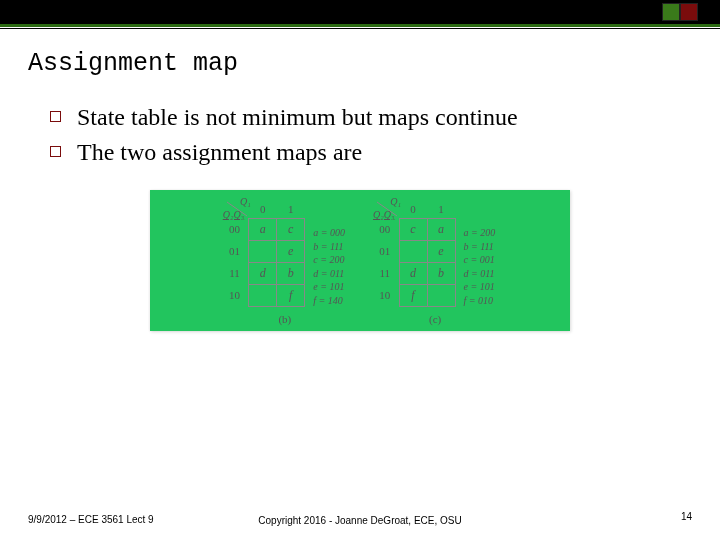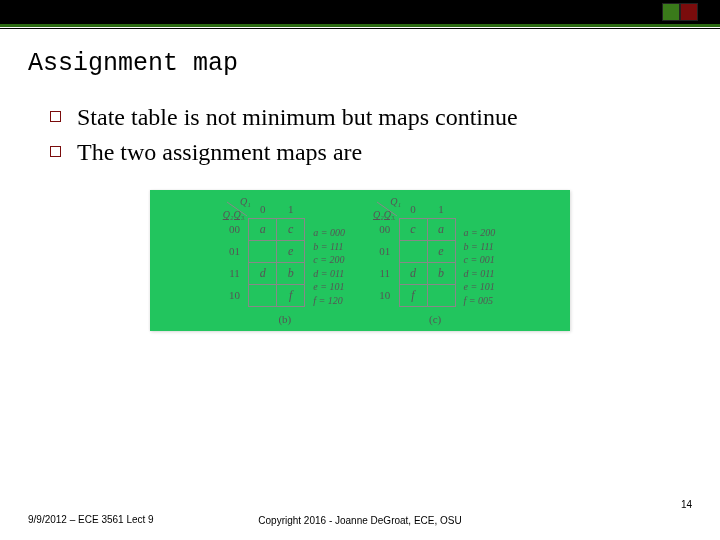--- a/index.html
+++ b/index.html
@@ -133,21 +133,21 @@
     position: absolute;
     bottom: 14px;
     left: 0;
     width: 100%;
     font-family: Arial, sans-serif;
     font-size: 10px;
     color: #000;
   }
   .footer-left { position: absolute; left: 28px; bottom: 0; width: 140px; line-height: 1.2; }
   .footer-center { position: absolute; left: 0; right: 0; text-align: center; bottom: 0; }
-  .footer-right { position: absolute; right: 28px; bottom: 16px; text-align: center; }
+  .footer-right { position: absolute; right: 28px; bottom: 4px; text-align: center; }
 </style>
 </head>
 <body>
 
 <div class="top-bar">
   <div class="sq sq1"></div>
   <div class="sq sq2"></div>
 </div>
 <div class="accent-line"></div>
 <div class="under-line"></div>
@@ -203,21 +203,21 @@
               <td>f</td>
             </tr>
       </tbody>
         </table>
       <div class="assign-list">
         <div>a = 000</div>
         <div>b = 111</div>
         <div>c = 200</div>
         <div>d = 011</div>
         <div>e = 101</div>
-        <div>f = 120</div>
+        <div>f = 140</div>
       </div>
     </div>
     <div class="caption">(b)</div>
   </div>
 
   <div class="map-block">
     <div class="map-wrap">
       <table class="map-table">
         <tbody>
             <tr>
@@ -252,21 +252,21 @@
               <td></td>
             </tr>
       </tbody>
         </table>
       <div class="assign-list">
         <div>a = 200</div>
         <div>b = 111</div>
         <div>c = 001</div>
         <div>d = 011</div>
         <div>e = 101</div>
-        <div>f = 005</div>
+        <div>f = 010</div>
       </div>
     </div>
     <div class="caption">(c)</div>
   </div>
 
 </div>
 
 <div class="footer">
   <div class="footer-left">9/9/2012 – ECE 3561 Lect 9</div>
   <div class="footer-center">Copyright 2016 - Joanne DeGroat, ECE, OSU</div>

